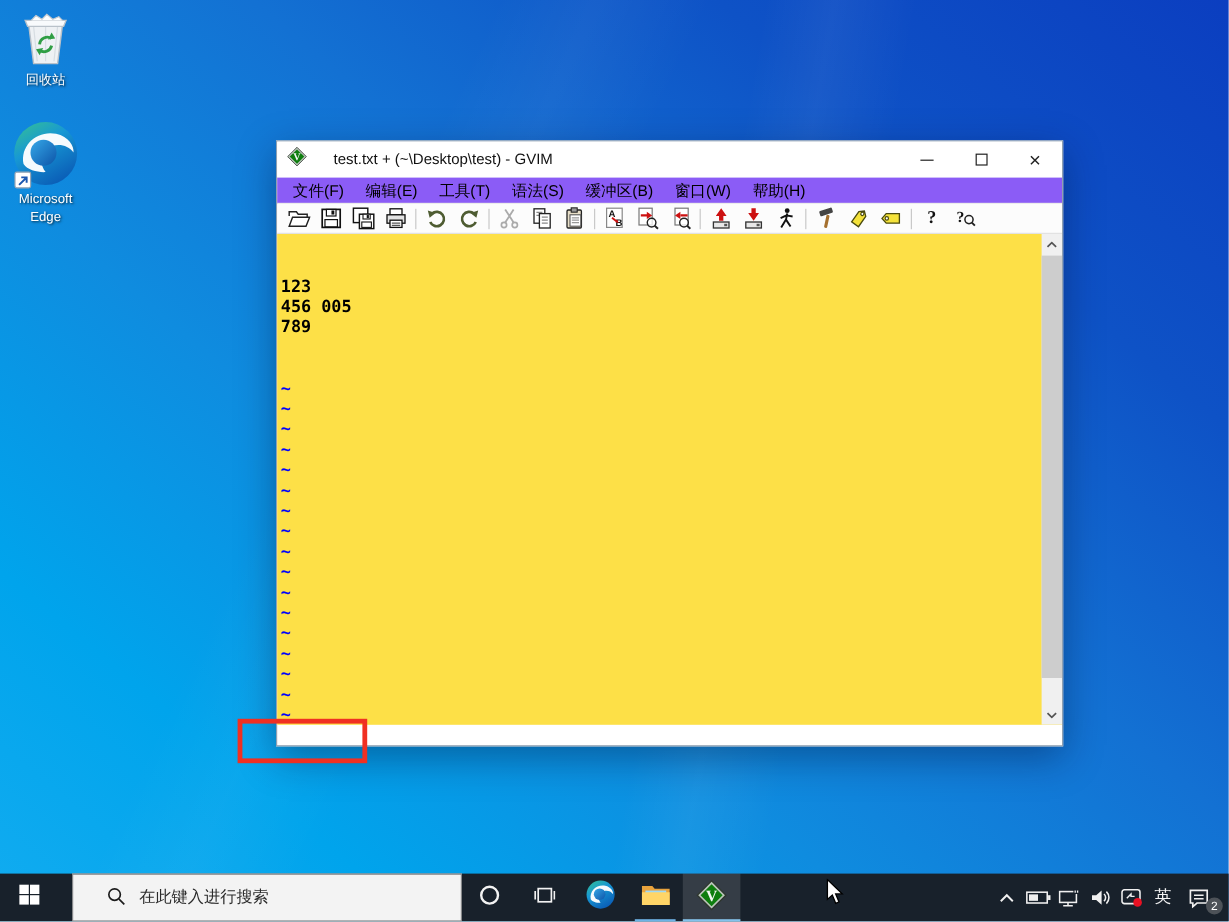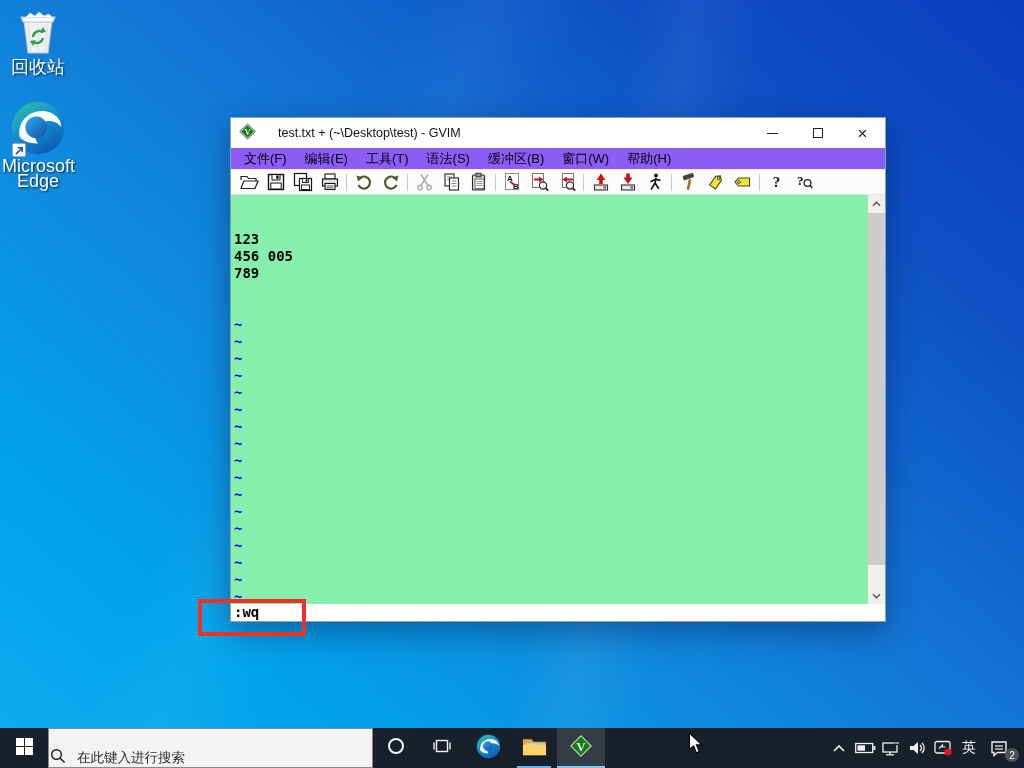--- a/index.html
+++ b/index.html
@@ -6,21 +6,21 @@
   html,body { width:1024px; height:768px; overflow:hidden; font-family:"Liberation Sans",sans-serif; }
   #desktop { position:relative; width:1024px; height:768px;
     background:linear-gradient(220deg,#0b3ec0 0%,#0e52c6 22%,#1371d3 42%,#0f8cdf 62%,#00a4ec 82%,#12acf0 100%); }
   #desktop::before { content:""; position:absolute; inset:0; pointer-events:none;
     background:linear-gradient(100deg,transparent 55%,rgba(255,255,255,.05) 60%,transparent 66%),
                linear-gradient(115deg,transparent 30%,rgba(255,255,255,.04) 36%,transparent 43%); }
 
   
   .dicon { position:absolute; width:72px; text-align:center; cursor:default; }
   .dicon .glyph { display:flex; justify-content:center; }
-  .dicon .dlabel { margin-top:3px; font-size:18px; color:#fff; line-height:15px;
+  .dicon .dlabel { margin-top:3px; font-size:11px; color:#fff; line-height:15px;
     text-shadow:1px 1px 2px rgba(0,0,0,.75); }
   #icon-recycle { left:2px; top:7px; }
   #icon-edge { left:2px; top:100px; }
   .shortcut-badge { position:absolute; left:10px; bottom:-1px; width:14px; height:14px; background:#fff;
     border:1px solid #9aa7b5; border-radius:2px; display:flex; align-items:center; justify-content:center; }
 
   
   #gvim { position:absolute; left:230px; top:117px; width:656px; height:505px; background:#fff;
     border:1px solid #8fa0b2; box-shadow:0 10px 30px rgba(0,20,60,.40); }
   .titlebar { height:30px; display:flex; align-items:center; padding-left:8px; background:#fff; }
@@ -34,21 +34,21 @@
   .menubar { height:22px; display:flex; align-items:center; padding-left:4px; background:#8b5cf6;
     border-bottom:1px solid #ececec; font-size:13px; color:#000; }
   .menu-item { padding:0 9px; }
 
   .toolbar { height:25px; display:flex; align-items:center; padding-left:4px; background:#fcfcfc;
     border-bottom:1px solid #e2e2e2; }
   .tbtn { width:27px; height:22px; display:flex; align-items:center; justify-content:center; }
   .tsep { width:1px; height:17px; background:#c9c9c9; margin:0 3px; }
   .qmark { font-weight:bold; font-size:15px; color:#111; font-family:"Liberation Serif",serif; }
 
-  .content { position:relative; height:409px; background:#86efac; overflow:hidden; }
+  .content { position:relative; height:409px; background:#fde047; overflow:hidden; }
   .textcol { position:absolute; left:3px; top:2px; font-family:"DejaVu Sans Mono",monospace;
     font-weight:bold; font-size:14px; line-height:17px; color:#000; white-space:pre; }
   .tilde-row { color:#0000ff; }
 
   .vscroll { position:absolute; top:0; right:0; width:17px; height:409px; background:#f0f0f0; }
   .sb-btn { position:absolute; left:0; width:17px; height:17px; display:flex; align-items:center; justify-content:center; }
   .sb-up { top:0; } .sb-down { bottom:0; }
   .sb-thumb { position:absolute; left:0; top:18px; width:17px; height:352px; background:#cdcdcd; }
 
   .cmdline { height:17px; padding-left:3px; font-family:"DejaVu Sans Mono",monospace;
@@ -57,22 +57,22 @@
   #annotation-rect { position:absolute; left:198px; top:599px; width:108px; height:37px;
     border:4px solid #f03022; z-index:60; }
 
   #mouse-cursor { position:absolute; left:688px; top:732px; z-index:99; }
 
   
   #taskbar { position:absolute; left:0; bottom:0; width:1024px; height:40px; background:#18212b;
     display:flex; align-items:stretch; z-index:50; }
   .tb-btn { width:46px; display:flex; align-items:center; justify-content:center; position:relative; }
   .tb-btn.wide { width:48px; }
-  #tb-search { width:325px; background:#f3f3f3; border:1px solid #86888a; display:flex; align-items:flex-end;
-    gap:11px; padding-left:1px; font-size:13.5px; color:#2b2b2b; }
+  #tb-search { width:325px; background:#f3f3f3; border:1px solid #86888a; display:flex; align-items:center;
+    gap:11px; padding-left:28px; font-size:13.5px; color:#2b2b2b;margin-left:12px; }
   .app-underline { position:absolute; left:6px; right:6px; bottom:0; height:2px; background:#6fb3e6; }
   .tb-btn.active-app { background:rgba(255,255,255,.13); }
   .tb-btn.active-app .app-underline { left:0; right:0; background:#86c2ec; }
   #tray { margin-left:auto; display:flex; align-items:center; padding-right:8px; }
   .tray-item { width:26px; height:40px; display:flex; align-items:center; justify-content:center; position:relative; }
   .ime { font-size:14px; color:#f4f4f4; }
   .notif-badge { position:absolute; right:-3px; bottom:6px; width:14px; height:14px; border-radius:50%;
     background:#4d5258; color:#fff; font-size:10px; display:flex; align-items:center; justify-content:center; }
 </style>
 </head>
@@ -327,21 +327,20 @@
         </div>
         <div class="sb-thumb"></div>
         <div class="sb-btn sb-down">
           <svg width="9" height="6" viewBox="0 0 10 6">
               <polyline points="1,1 5,5 9,1" fill="none" stroke="#555" stroke-width="1.6"></polyline>
             </svg>
         </div>
       </div>
     </div>
 
-    <div class="cmdline">:wq</div>
   </div>
 
   <div id="annotation-rect"></div>
 
   <div id="mouse-cursor">
     <svg width="17" height="23" viewBox="0 0 17 23">
         <path d="M1.5 1 L1.5 17.5 L5.6 13.9 L8.4 20.8 L11.2 19.6 L8.4 12.9 L13.8 12.9 Z" fill="#fff" stroke="#000" stroke-width="1.1"></path>
       </svg>
   </div>
 

